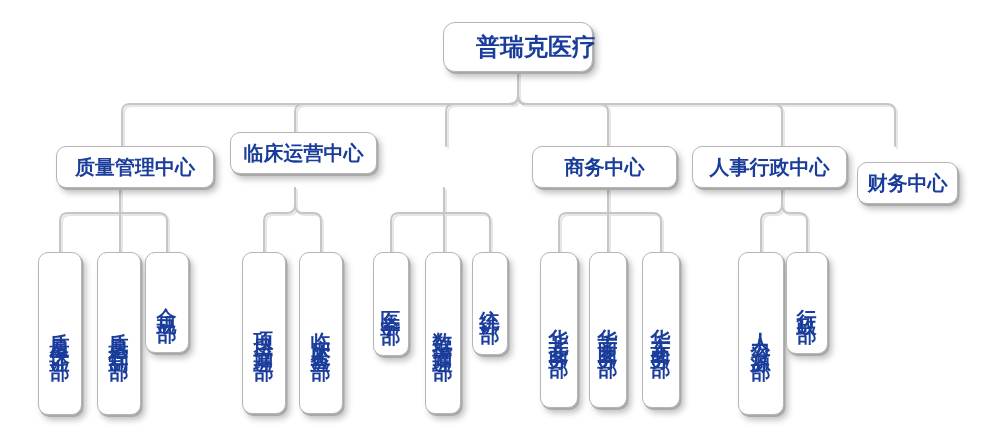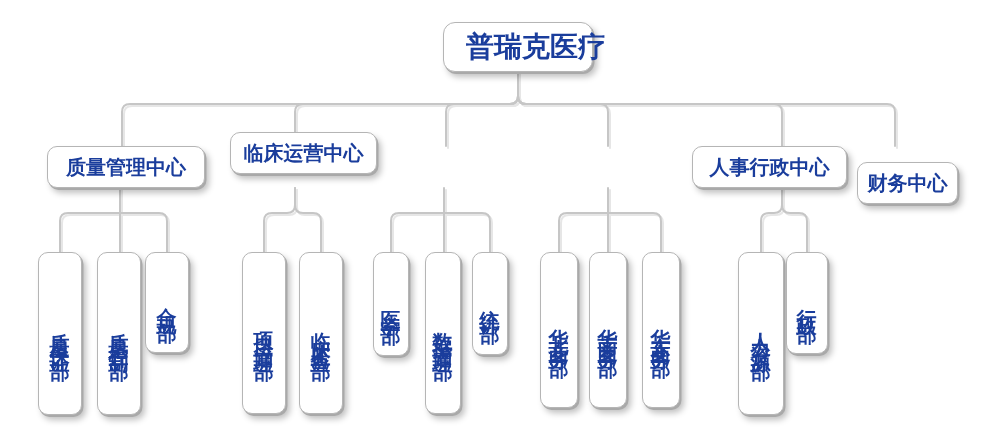--- a/index.html
+++ b/index.html
@@ -13,21 +13,21 @@
   .wire path{stroke:var(--line-gray,#c6c6c6);}
   .node{
     position:absolute;background:var(--box-bg,#fff);
     border:1px solid var(--box-border,#bdbdbd);
     border-radius:10px;
     box-shadow:1.5px 2px 0 #a9a9a9, 4px 5px 6px rgba(0,0,0,0.25);
     display:flex;align-items:center;justify-content:center;
     color:var(--text-blue,#1a3d9c);font-weight:bold;
     box-sizing:border-box;white-space:nowrap;
   }
-  .root{border-radius:12px;font-size:28px;padding-left:36px;}
+  .root{border-radius:12px;font-size:24px;padding-left:36px;}
   .center{font-size:20px;}
   .vnode{font-size:20px;}
   .vnode .vtext{writing-mode:vertical-rl;text-orientation:upright;letter-spacing:7px;line-height:1;}
 </style>
 </head>
 <body>
 
 <div class="stage">
 
   <svg class="wires" width="1000" height="436" viewBox="0 0 1000 436" aria-hidden="true">
@@ -66,25 +66,28 @@
       <path d="M559,252 V221 Q559,213 567,213 H653 Q661,213 661,221 V252"></path>
       <path d="M782,188 V205 Q782,213 774,213 H769 Q761,213 761,221 V252"></path>
       <path d="M782,188 V205 Q782,213 790,213 H799 Q807,213 807,221 V252"></path>
     </g>
   </svg>
 
   <div class="node root" style="left:443px;top:22px;width:150px;height:50px">
     <span>普瑞克医疗</span>
   </div>
 
-  <div class="node center" style="left:47px;top:146px;width:158px;height:42px">
+  <div class="node center" style="left:56px;top:146px;width:158px;height:42px">
     <span>质量管理中心</span>
   </div>
   <div class="node center" style="left:230px;top:132px;width:147px;height:42px">
     <span>临床运营中心</span>
+  </div>
+  <div class="node center" style="left:532px;top:146px;width:145px;height:42px">
+    <span>商务中心</span>
   </div>
   <div class="node center" style="left:692px;top:146px;width:155px;height:42px">
     <span>人事行政中心</span>
   </div>
   <div class="node center" style="left:857px;top:162px;width:101px;height:42px">
     <span>财务中心</span>
   </div>
 
   <div class="node vnode" style="left:38px;top:252px;width:44px;height:163px">
     <span class="vtext">质量保证部</span>

